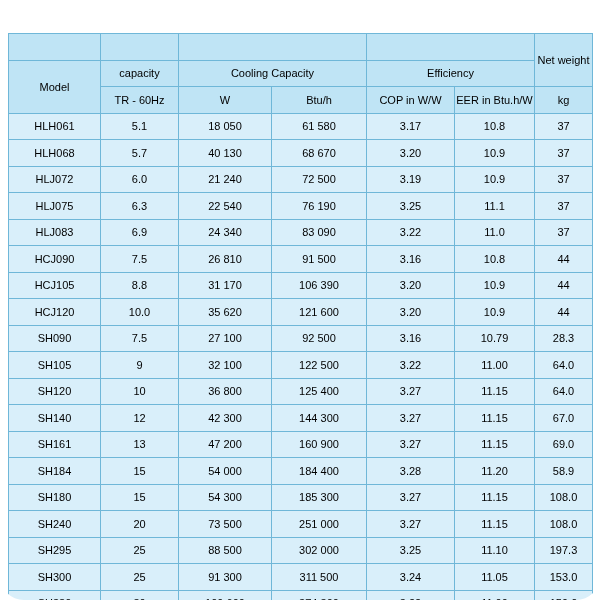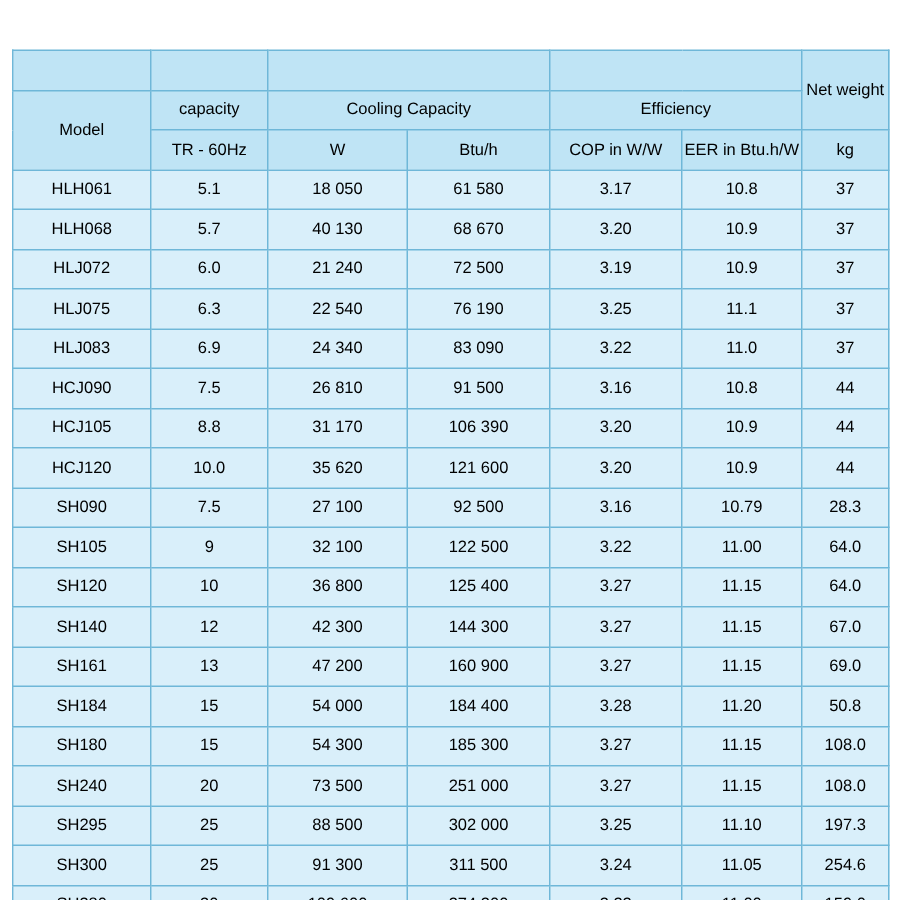--- a/index.html
+++ b/index.html
@@ -9,20 +9,21 @@
     height: 600px;
     background: #ffffff;
     font-family: "Liberation Sans", sans-serif;
   }
   #sheet {
     position: relative;
     width: 600px;
     height: 600px;
     background: #ffffff;
     overflow: hidden;
+    border-radius: 24px;
   }
   table.spec {
     position: absolute;
     left: 8px;
     top: 33px;
     width: 584px;
     border-collapse: collapse;
     table-layout: fixed;
     font-size: 11px;
     color: #000000;
@@ -211,21 +212,21 @@
           <td>11.15</td>
           <td>69.0</td>
         </tr>
         <tr class="rowband">
           <td>SH184</td>
           <td>15</td>
           <td>54 000</td>
           <td>184 400</td>
           <td>3.28</td>
           <td>11.20</td>
-          <td>50.8</td>
+          <td>58.9</td>
         </tr>
         <tr class="rowband">
           <td>SH180</td>
           <td>15</td>
           <td>54 300</td>
           <td>185 300</td>
           <td>3.27</td>
           <td>11.15</td>
           <td>108.0</td>
         </tr>
@@ -247,21 +248,21 @@
           <td>11.10</td>
           <td>197.3</td>
         </tr>
         <tr class="rowband">
           <td>SH300</td>
           <td>25</td>
           <td>91 300</td>
           <td>311 500</td>
           <td>3.24</td>
           <td>11.05</td>
-          <td>254.6</td>
+          <td>153.0</td>
         </tr>
         <tr class="rowband">
           <td>SH380</td>
           <td>30</td>
           <td>109 600</td>
           <td>374 300</td>
           <td>3.22</td>
           <td>11.00</td>
           <td>159.0</td>
         </tr>

